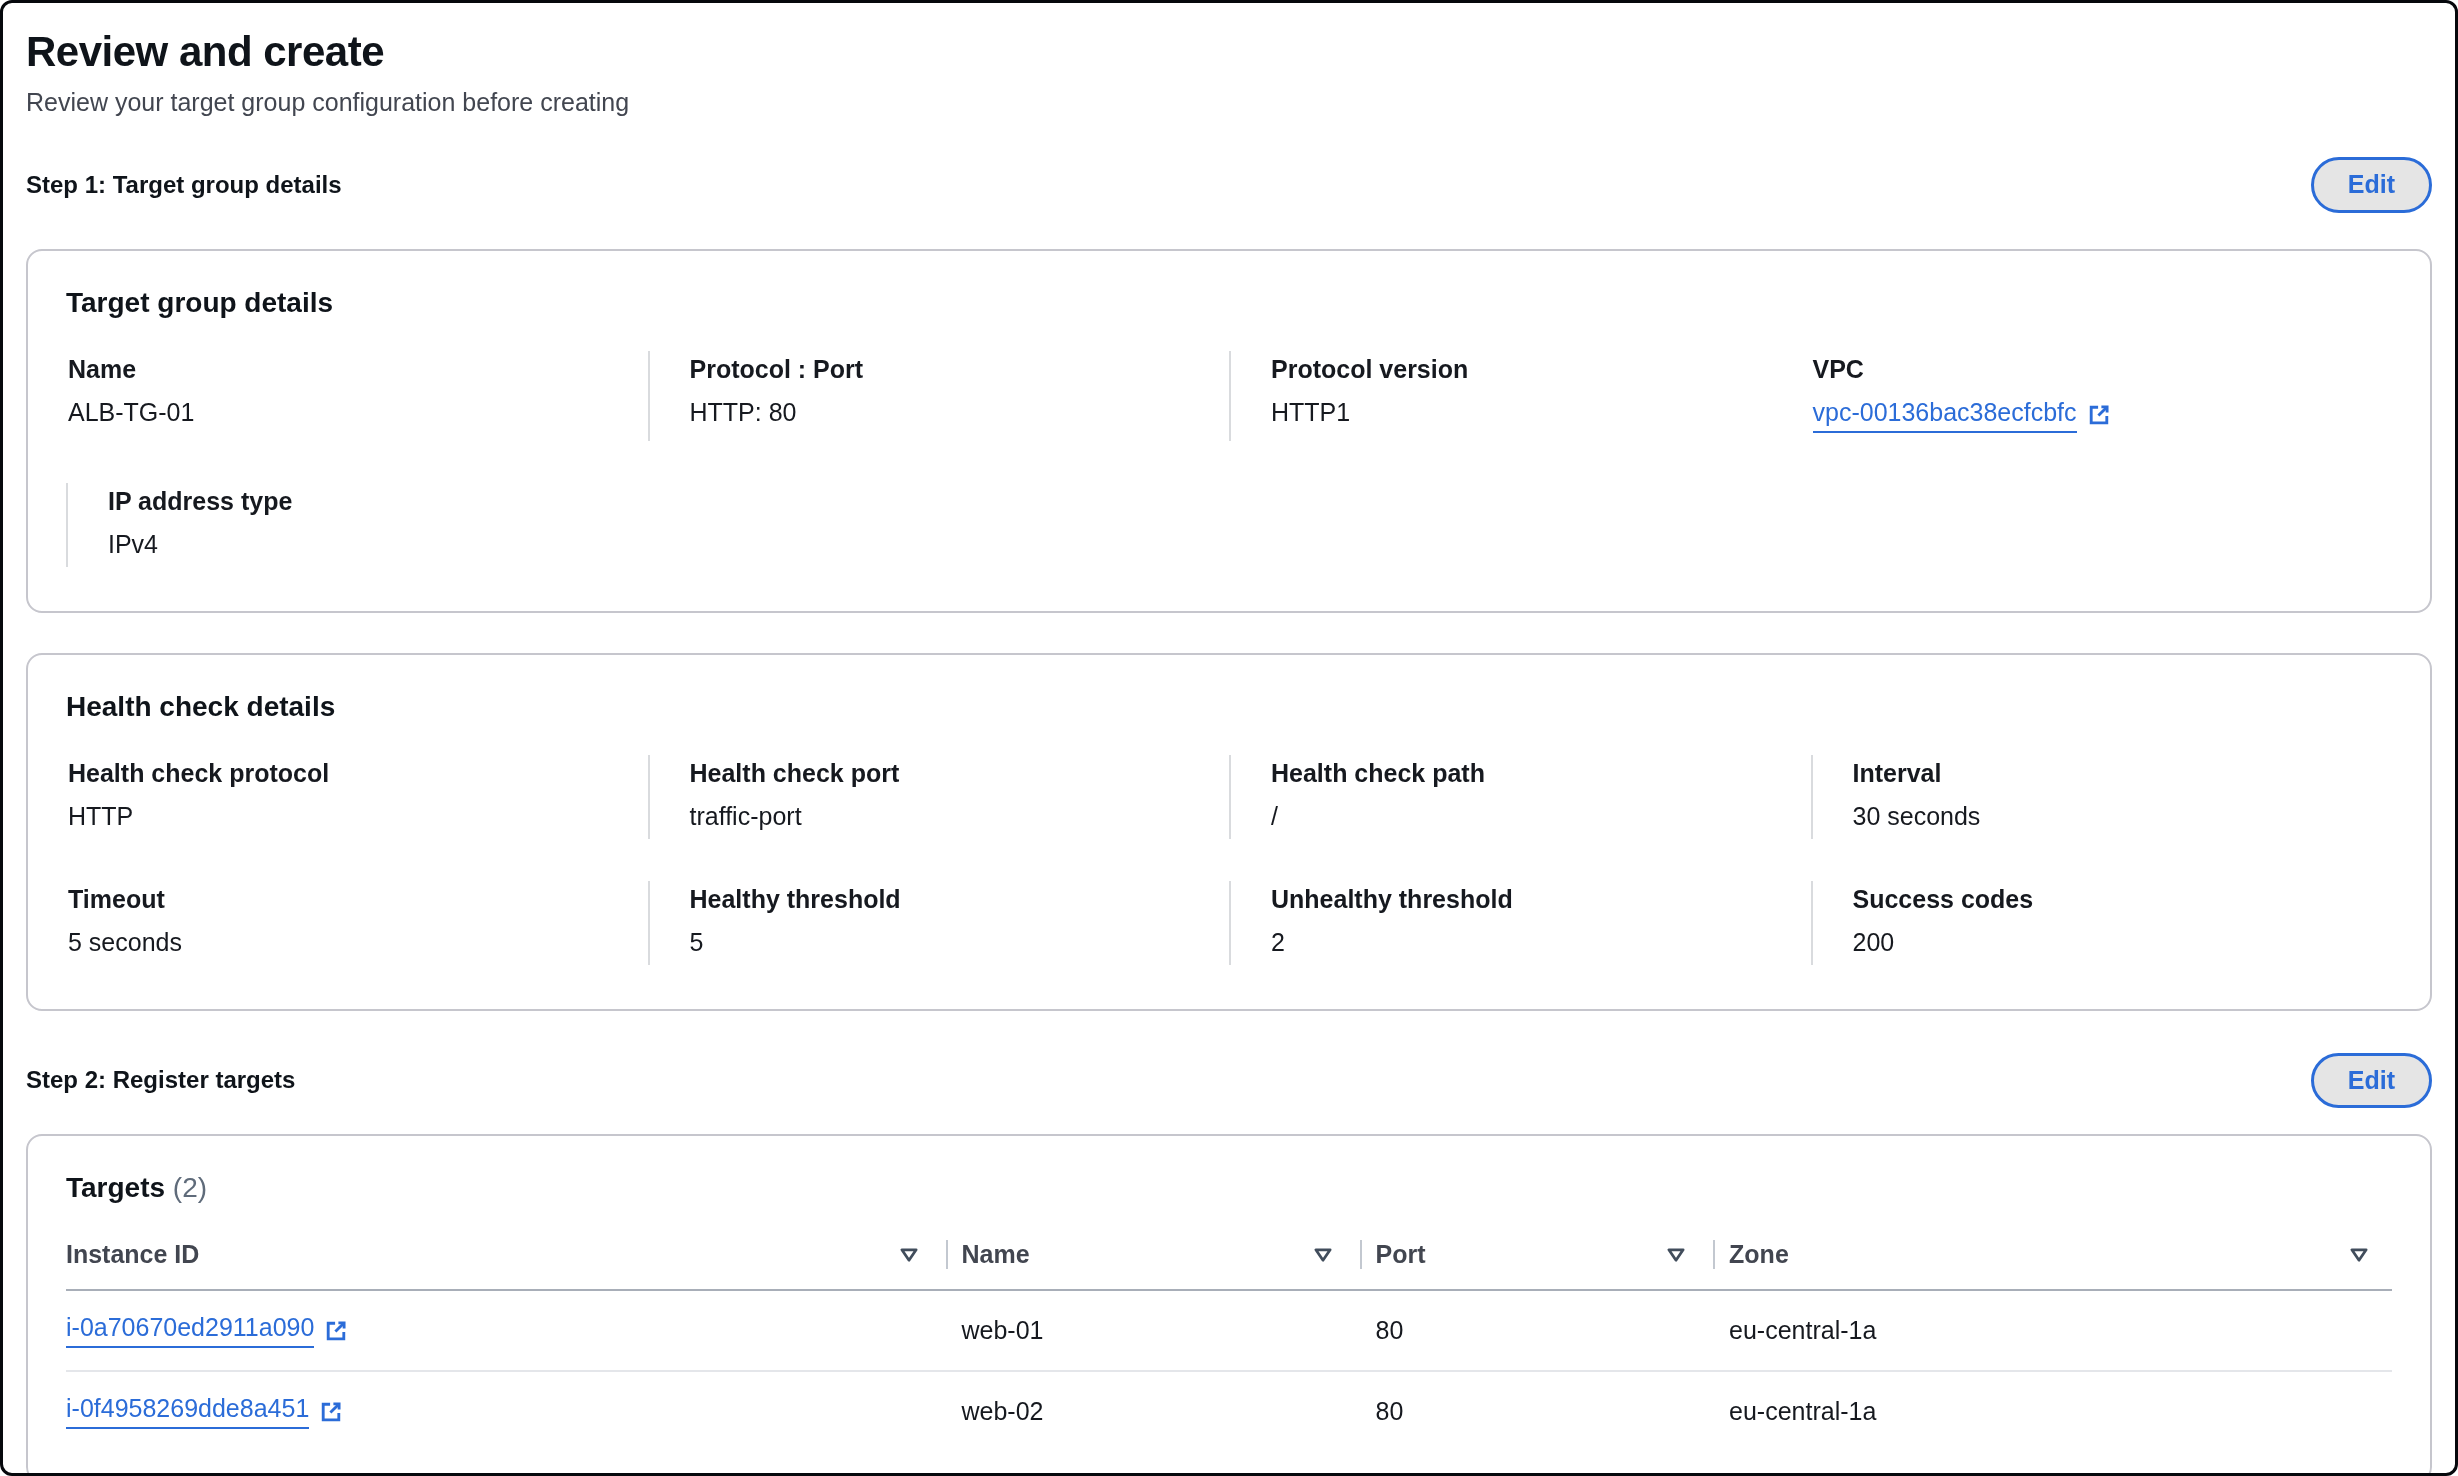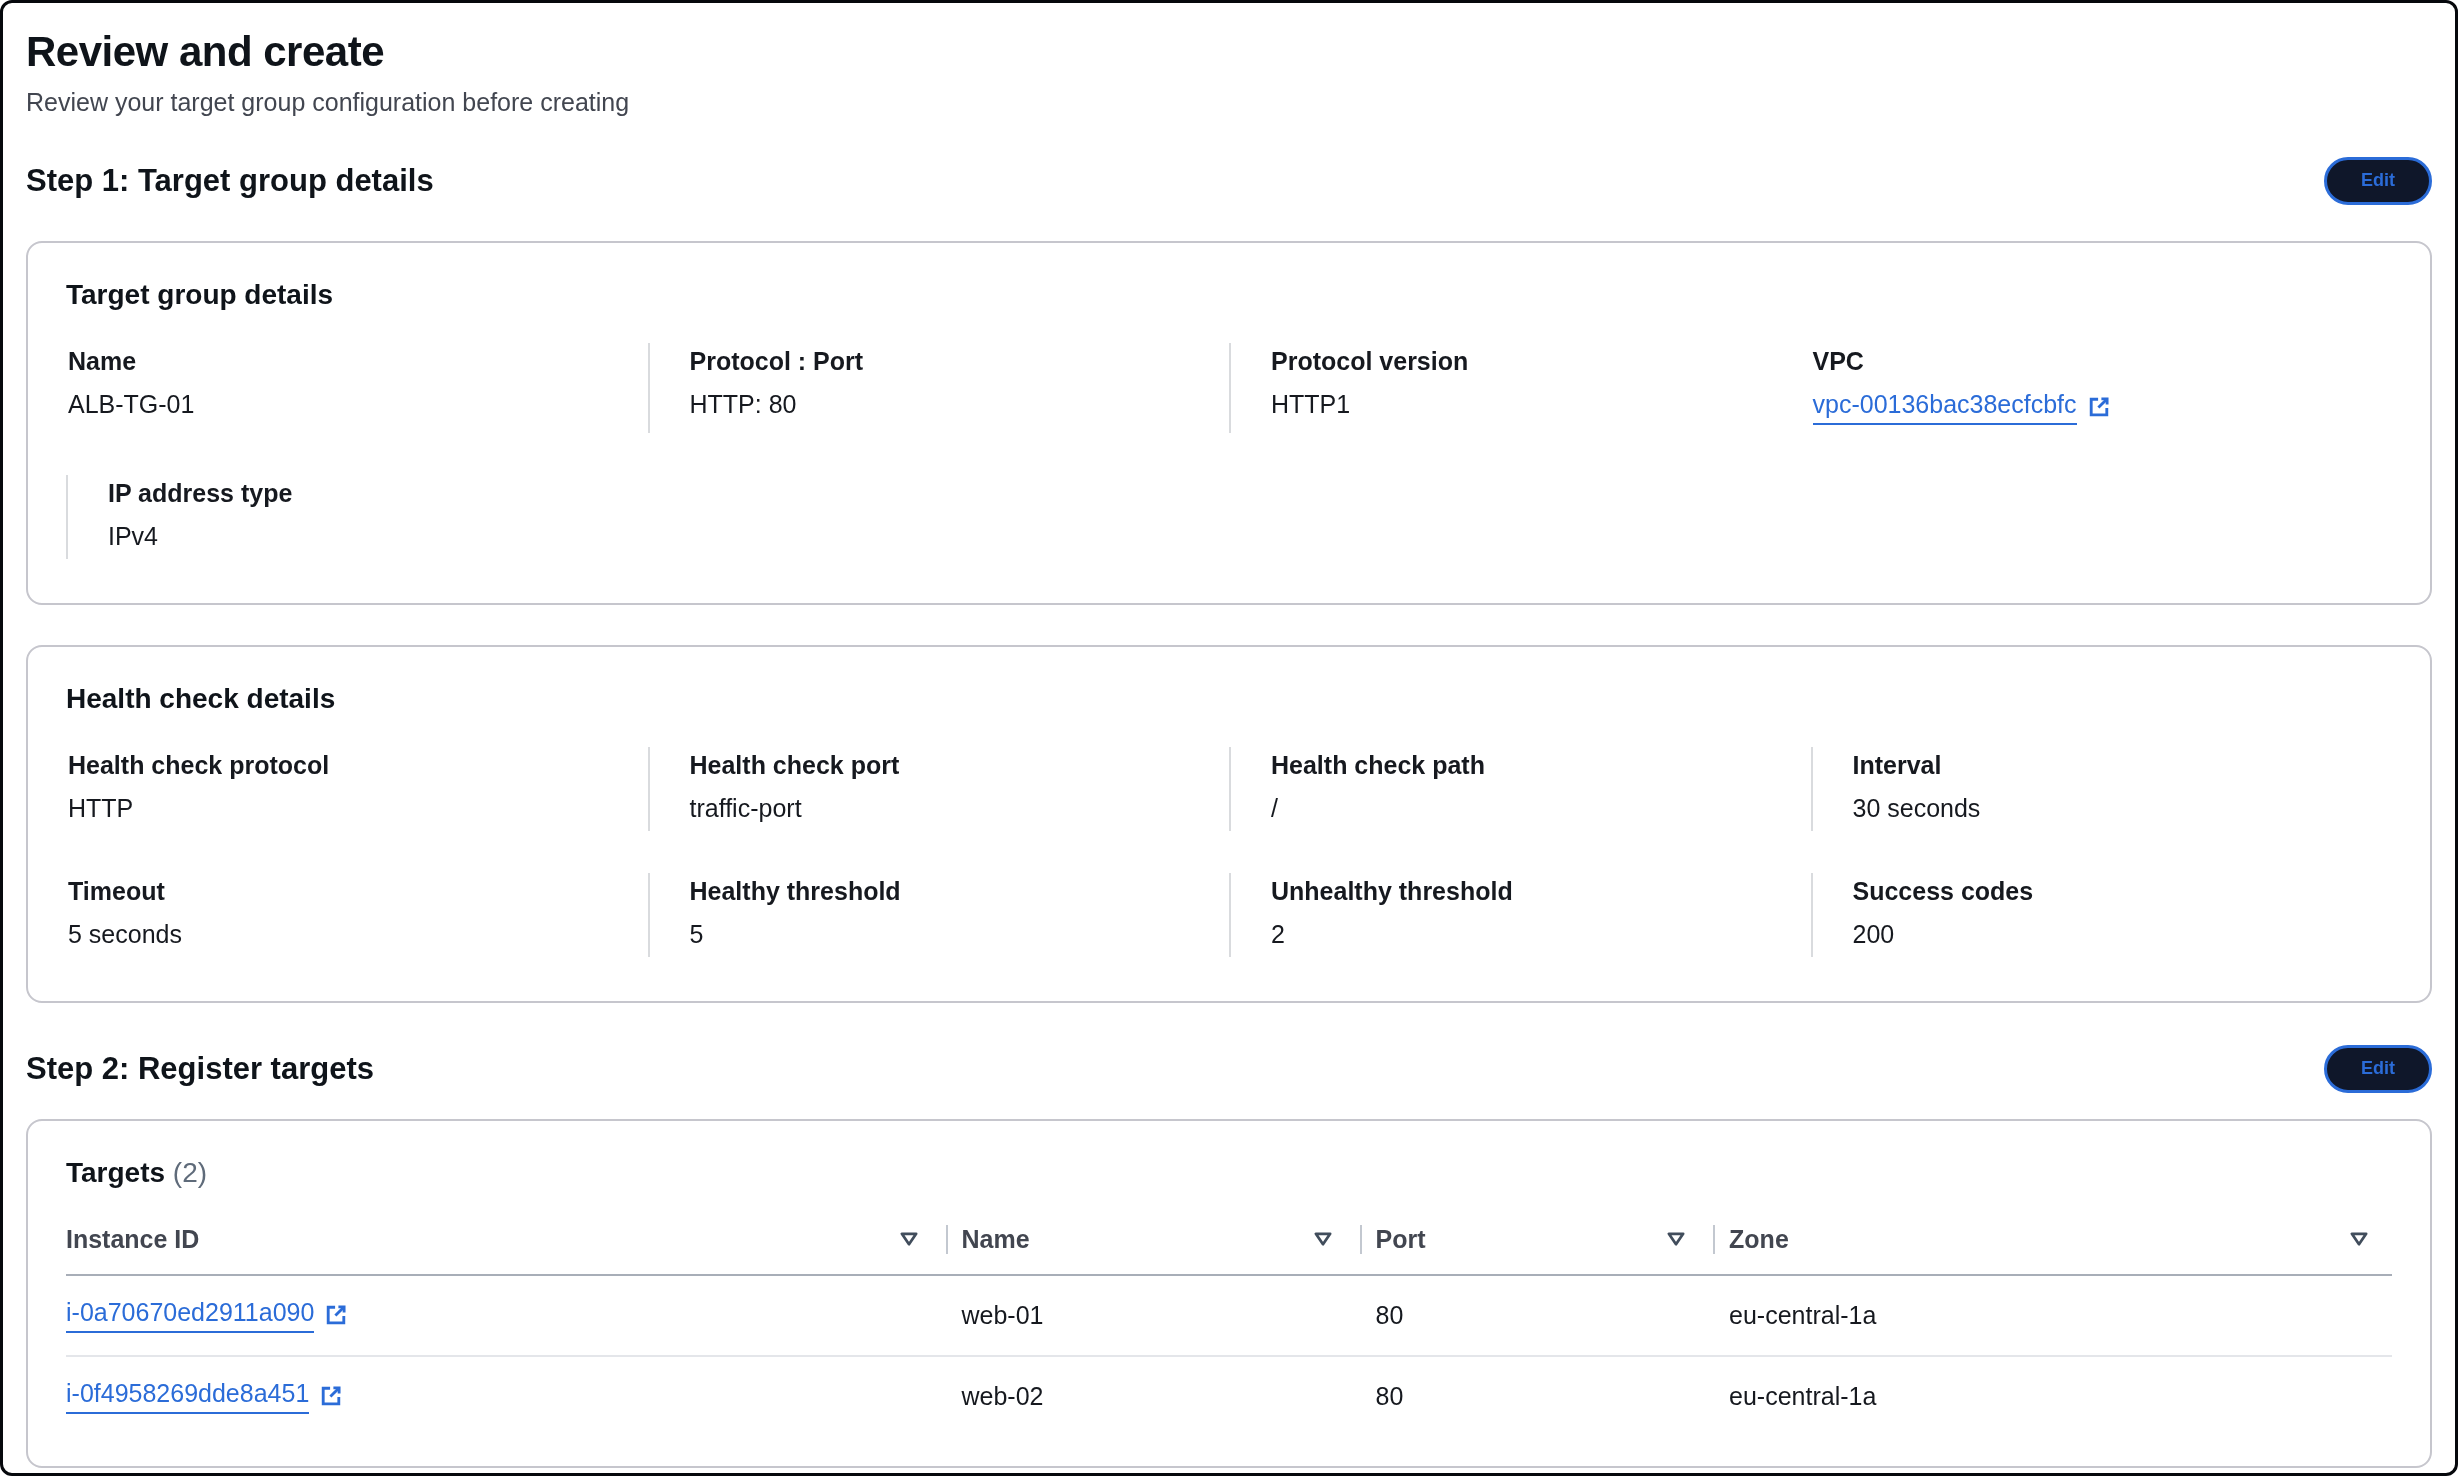--- a/index.html
+++ b/index.html
@@ -27,28 +27,28 @@
   }
   .page-subtitle {
     font-size: 25px; color: #424650; margin-top: 12px;
   }
 
   .step-row {
     display: flex; justify-content: space-between; align-items: center;
     margin-top: 40px;
   }
   .step-row.second { margin-top: 42px; gap: 48px; }
-  .step-heading { font-size: 31px; font-weight: 700; color: #0f141a; }
+  .step-heading { font-size: 24px; font-weight: 700; color: #0f141a; }
 
   .btn-pill {
     display: inline-flex; align-items: center; justify-content: center;
     border: 3px solid #2b6cd8; border-radius: 30px;
-    background: #0f172a; color: #2b6cd8;
+    background: #e5e5e5; color: #2b6cd8;
     font-family: "Liberation Sans", sans-serif;
-    font-size: 18px; font-weight: 700;
+    font-size: 25px; font-weight: 700;
     padding: 11px 34px; cursor: pointer; line-height: 1.1;
   }
 
   .card {
     border: 2px solid #c6c6cd; border-radius: 16px; background: #ffffff;
     padding: 28px 38px 44px 38px;
     margin-top: 36px;
   }
   .card.second { margin-top: 40px; }
   .card.targets { margin-top: 26px; padding-bottom: 26px; }

